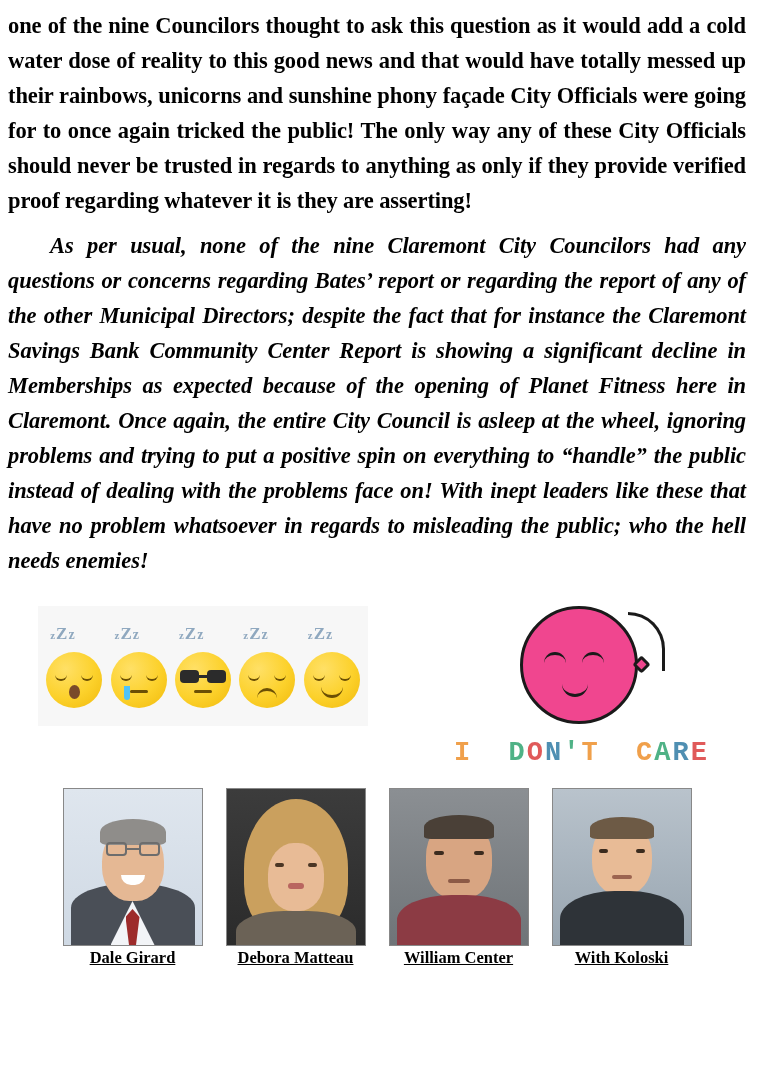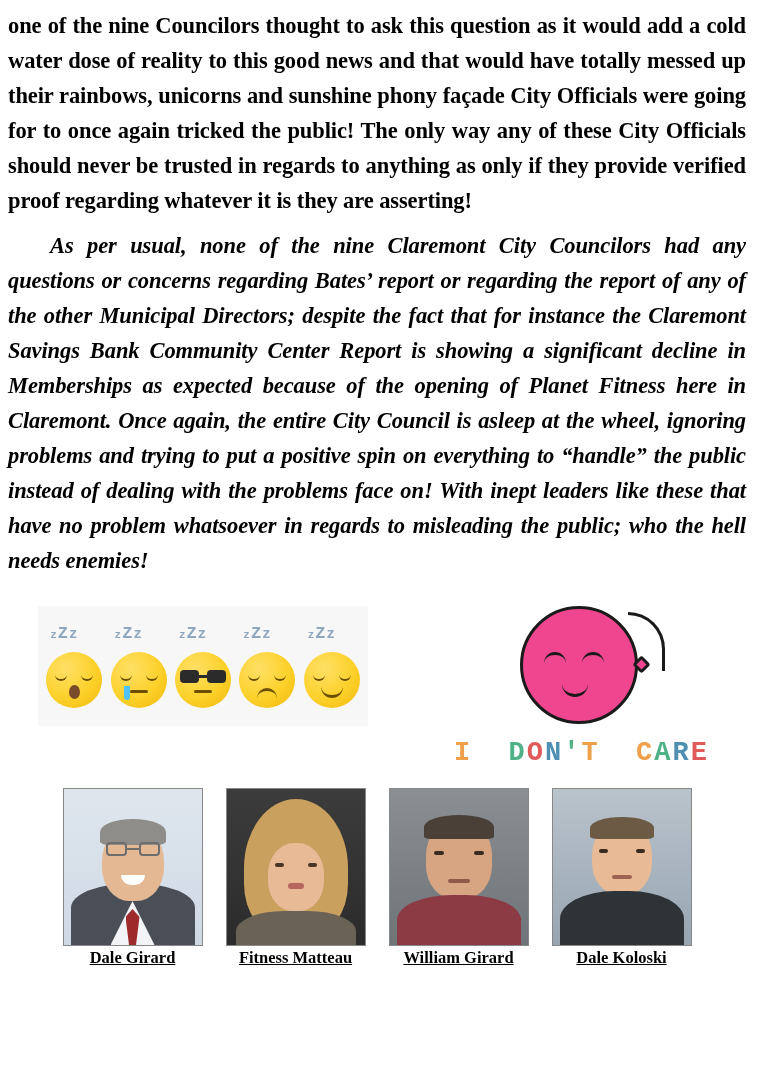--- a/index.html
+++ b/index.html
@@ -54,21 +54,21 @@
   }
   .emoji-item {
     position: relative;
     width: 56px;
     height: 84px;
   }
   .zzz {
     position: absolute;
     top: 0;
     left: 4px;
-    font-family: Liberation Mono, monospace;
+    font-family: Liberation Serif, serif;
     font-weight: bold;
     font-size: 15px;
     color: #8fa8bf;
     letter-spacing: 1px;
   }
   .zzz .s1 { font-size: 11px; }
   .zzz .s2 { font-size: 14px; }
   .zzz .s3 { font-size: 17px; }
   .face {
     position: absolute;
@@ -467,42 +467,42 @@
 
     <div class="photo-cell">
       <div class="photo p2">
         <div class="hair"></div>
           <div class="head"></div>
         <div class="eye l"></div>
           <div class="eye r"></div>
           <div class="lips"></div>
         <div class="top"></div>
       </div>
-      <div class="caption">Fitness Matteau</div>
+      <div class="caption">Debora Matteau</div>
     </div>
 
     <div class="photo-cell">
       <div class="photo p3">
         <div class="head"></div>
           <div class="hair"></div>
         <div class="eye l"></div>
           <div class="eye r"></div>
           <div class="mouth"></div>
         <div class="shirt"></div>
       </div>
-      <div class="caption">William Girard</div>
+      <div class="caption">William Center</div>
     </div>
 
     <div class="photo-cell">
       <div class="photo p4">
         <div class="head"></div>
           <div class="hair"></div>
         <div class="eye l"></div>
           <div class="eye r"></div>
           <div class="mouth"></div>
         <div class="jacket"></div>
       </div>
-      <div class="caption">Dale Koloski</div>
+      <div class="caption">With Koloski</div>
     </div>
 
   </div>
 
 </div>
 
 </body></html>

